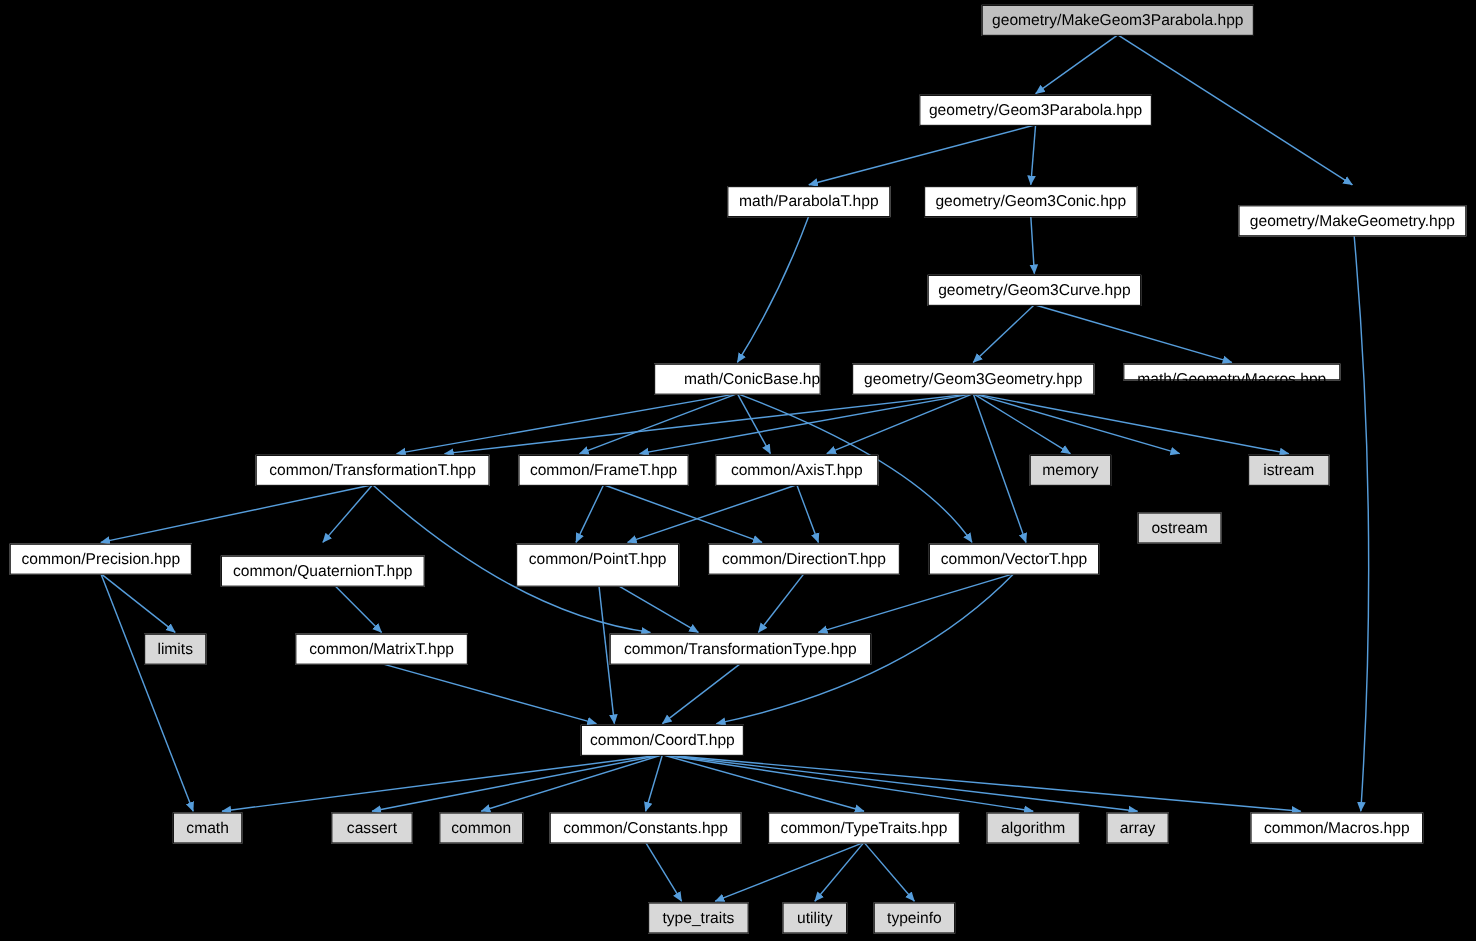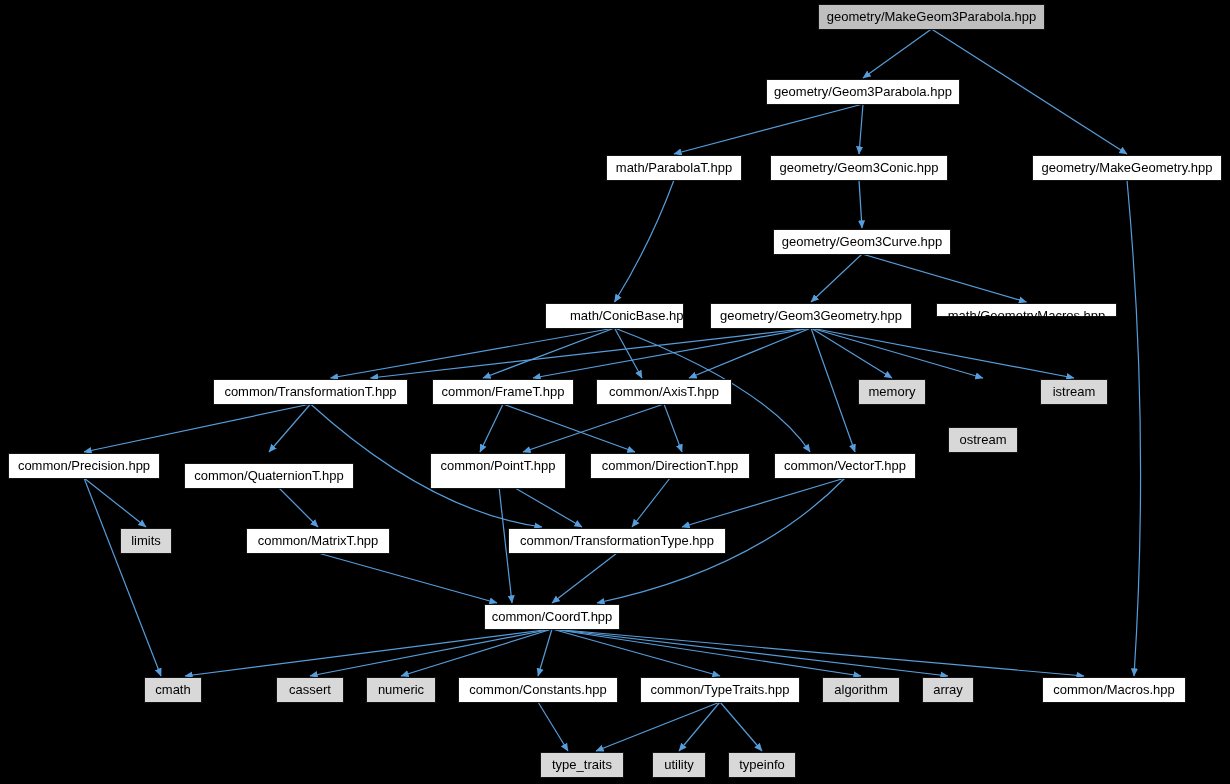--- a/index.html
+++ b/index.html
@@ -98,21 +98,21 @@
       <path d="M 538 702 L 568 751" class="edge" marker-end="url(#arrowhead)"></path>
       <path d="M 720 702 L 596 751" class="edge" marker-end="url(#arrowhead)"></path>
       <path d="M 720 702 L 679 751" class="edge" marker-end="url(#arrowhead)"></path>
       <path d="M 720 702 L 762 751" class="edge" marker-end="url(#arrowhead)"></path>
     </svg>
   <div id="nodes">
       <div class="node root" style="left: 818px; top: 4px; width: 227px; height: 26px; line-height: 24px;">geometry/MakeGeom3Parabola.hpp</div>
       <div class="node project" style="left: 766px; top: 79px; width: 194px; height: 26px; line-height: 24px;">geometry/Geom3Parabola.hpp</div>
       <div class="node project" style="left: 606px; top: 155px; width: 136px; height: 26px; line-height: 24px;">math/ParabolaT.hpp</div>
       <div class="node project" style="left: 770px; top: 155px; width: 178px; height: 26px; line-height: 24px;">geometry/Geom3Conic.hpp</div>
-      <div class="node project" style="left: 1032px; top: 155px; width: 190px; height: 26px; line-height: 24px;">geometry/MakeGeometry.hpp</div>
+      <div class="node project" style="left: 1032px; top: 171px; width: 190px; height: 26px; line-height: 24px;">geometry/MakeGeometry.hpp</div>
       <div class="node project" style="left: 773px; top: 229px; width: 178px; height: 26px; line-height: 24px;">geometry/Geom3Curve.hpp</div>
       <div class="node project" style="left: 545px; top: 303px; width: 139px; height: 26px; line-height: 24px; padding-left: 24px;">math/ConicBase.hpp</div>
       <div class="node project" style="left: 710px; top: 303px; width: 202px; height: 26px; line-height: 24px;">geometry/Geom3Geometry.hpp</div>
       <div class="node project" style="left: 936px; top: 303px; width: 181px; height: 14px; line-height: 24px;">math/GeometryMacros.hpp</div>
       <div class="node project" style="left: 213px; top: 379px; width: 195px; height: 26px; line-height: 24px;">common/TransformationT.hpp</div>
       <div class="node project" style="left: 432px; top: 379px; width: 142px; height: 26px; line-height: 24px;">common/FrameT.hpp</div>
       <div class="node project" style="left: 596px; top: 379px; width: 136px; height: 26px; line-height: 24px;">common/AxisT.hpp</div>
       <div class="node system" style="left: 858px; top: 379px; width: 68px; height: 26px; line-height: 24px;">memory</div>
       <div class="node system" style="left: 948px; top: 379px; width: 70px; height: 26px; line-height: 24px; margin-top: 48px;">ostream</div>
       <div class="node system" style="left: 1040px; top: 379px; width: 68px; height: 26px; line-height: 24px;">istream</div>
@@ -120,21 +120,21 @@
       <div class="node project" style="left: 184px; top: 463px; width: 170px; height: 26px; line-height: 24px;">common/QuaternionT.hpp</div>
       <div class="node project" style="left: 430px; top: 453px; width: 136px; height: 36px; line-height: 24px;">common/PointT.hpp</div>
       <div class="node project" style="left: 590px; top: 453px; width: 160px; height: 26px; line-height: 24px;">common/DirectionT.hpp</div>
       <div class="node project" style="left: 774px; top: 453px; width: 142px; height: 26px; line-height: 24px;">common/VectorT.hpp</div>
       <div class="node system" style="left: 120px; top: 528px; width: 52px; height: 26px; line-height: 24px;">limits</div>
       <div class="node project" style="left: 246px; top: 528px; width: 144px; height: 26px; line-height: 24px;">common/MatrixT.hpp</div>
       <div class="node project" style="left: 508px; top: 528px; width: 218px; height: 26px; line-height: 24px;">common/TransformationType.hpp</div>
       <div class="node project" style="left: 484px; top: 604px; width: 136px; height: 26px; line-height: 24px;">common/CoordT.hpp</div>
       <div class="node system" style="left: 144px; top: 677px; width: 58px; height: 26px; line-height: 24px;">cmath</div>
       <div class="node system" style="left: 276px; top: 677px; width: 68px; height: 26px; line-height: 24px;">cassert</div>
-      <div class="node system" style="left: 366px; top: 677px; width: 70px; height: 26px; line-height: 24px;">numeric</div>
+      <div class="node system" style="left: 366px; top: 677px; width: 70px; height: 26px; line-height: 24px;">common</div>
       <div class="node project" style="left: 458px; top: 677px; width: 160px; height: 26px; line-height: 24px;">common/Constants.hpp</div>
       <div class="node project" style="left: 640px; top: 677px; width: 160px; height: 26px; line-height: 24px;">common/TypeTraits.hpp</div>
       <div class="node system" style="left: 822px; top: 677px; width: 78px; height: 26px; line-height: 24px;">algorithm</div>
       <div class="node system" style="left: 922px; top: 677px; width: 52px; height: 26px; line-height: 24px;">array</div>
       <div class="node project" style="left: 1042px; top: 677px; width: 144px; height: 26px; line-height: 24px;">common/Macros.hpp</div>
       <div class="node system" style="left: 540px; top: 752px; width: 84px; height: 26px; line-height: 24px;">type_traits</div>
       <div class="node system" style="left: 652px; top: 752px; width: 54px; height: 26px; line-height: 24px;">utility</div>
       <div class="node system" style="left: 728px; top: 752px; width: 68px; height: 26px; line-height: 24px;">typeinfo</div>
     </div>
 </div>

